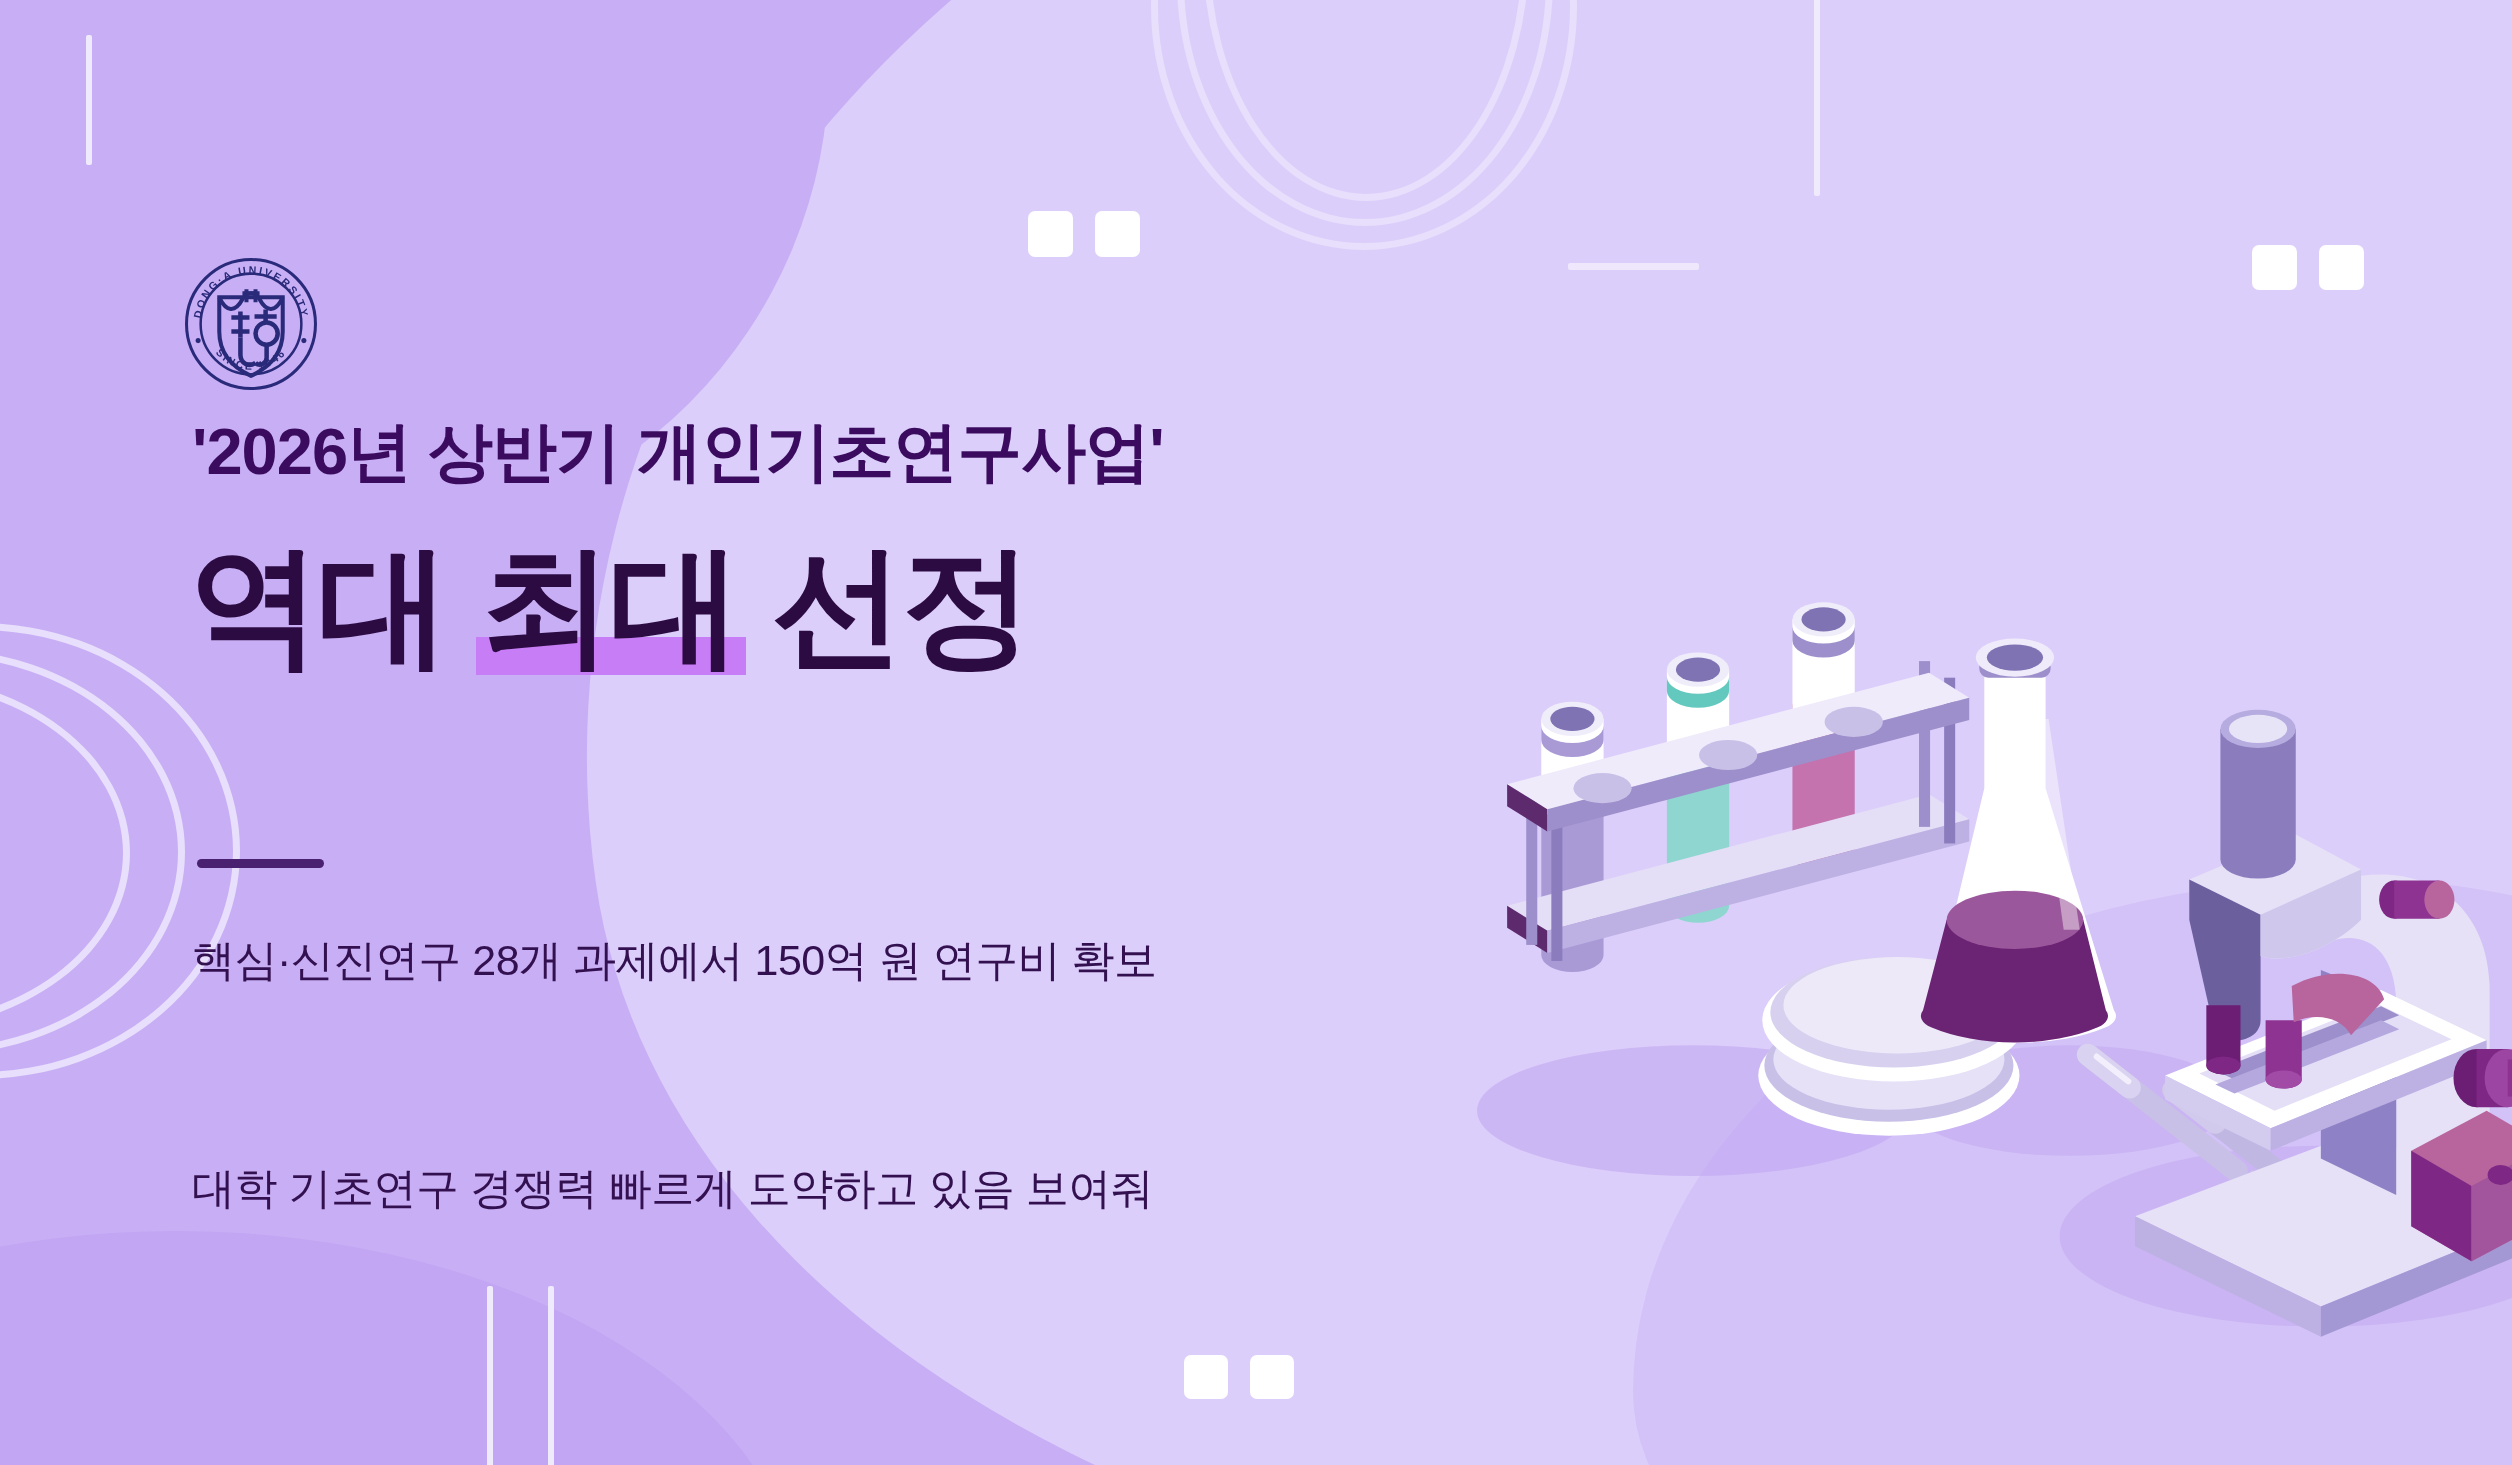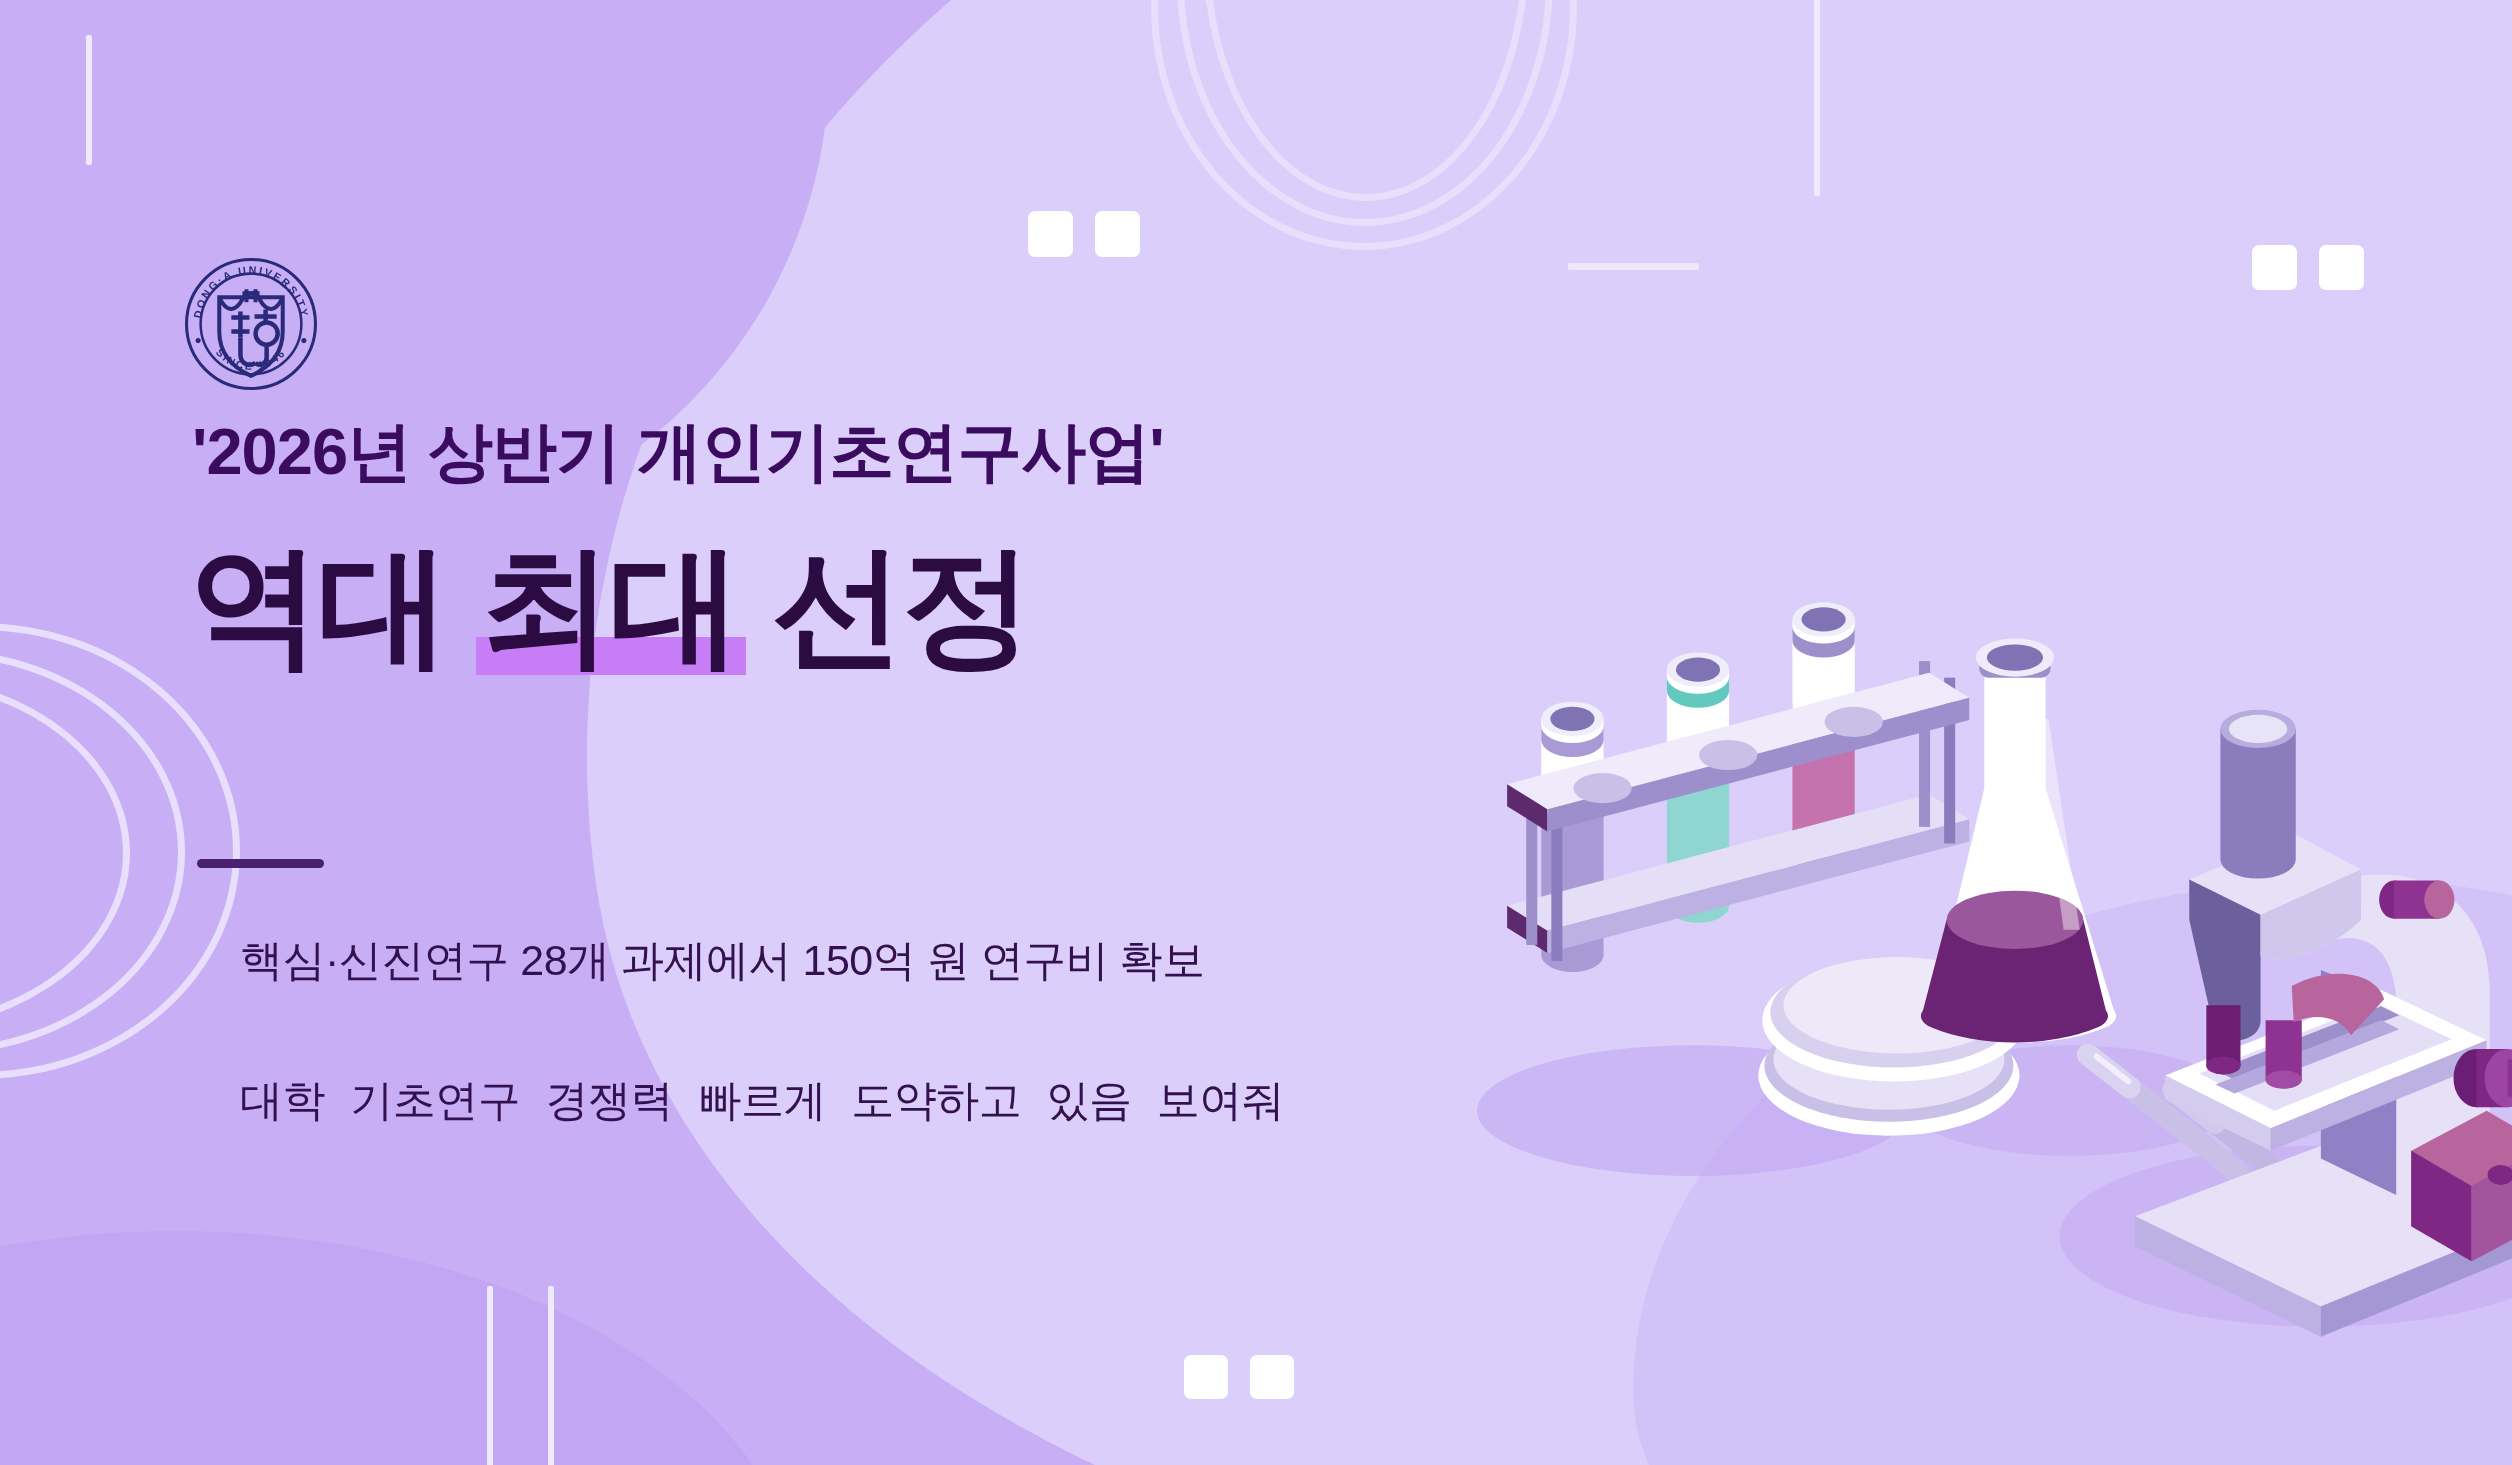--- a/index.html
+++ b/index.html
@@ -65,25 +65,24 @@
     background:#C77DF5;z-index:-1;
   }
   .divider{
     position:absolute;left:197px;top:859px;width:127px;height:8.5px;
     background:#4A2070;border-radius:4.5px;
   }
   .bodyline{
     position:absolute;left:192px;
     font-size:43px;font-weight:500;color:#33104F;letter-spacing:-0.5px;
     white-space:nowrap;
-    margin-left:48px;
   }
   .bl1{top:932px;}
   .bl2{top:1020px;}
-  .bl3{top:1072px;font-family:Liberation Mono, monospace;}
+  .bl3{top:1160px;}
 
   
   .illu{position:absolute;left:1477px;top:568px;width:1095px;height:794px;}
 </style>
 </head>
 <body>
 
 <div class="banner">
 
   <div class="bg-base"></div>

